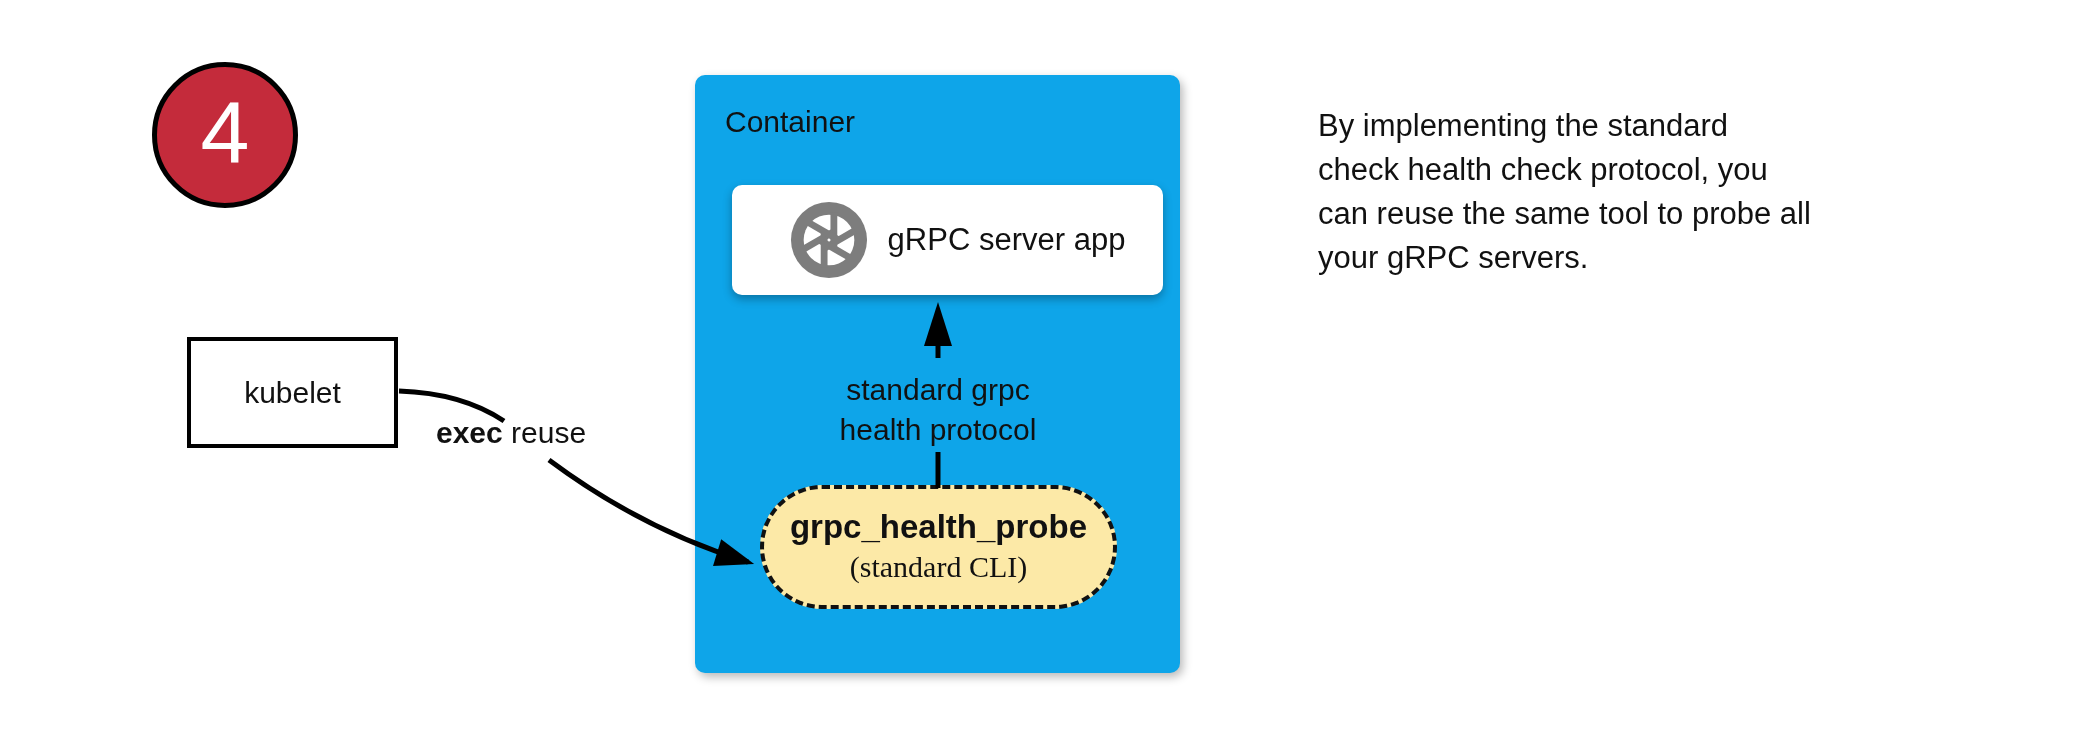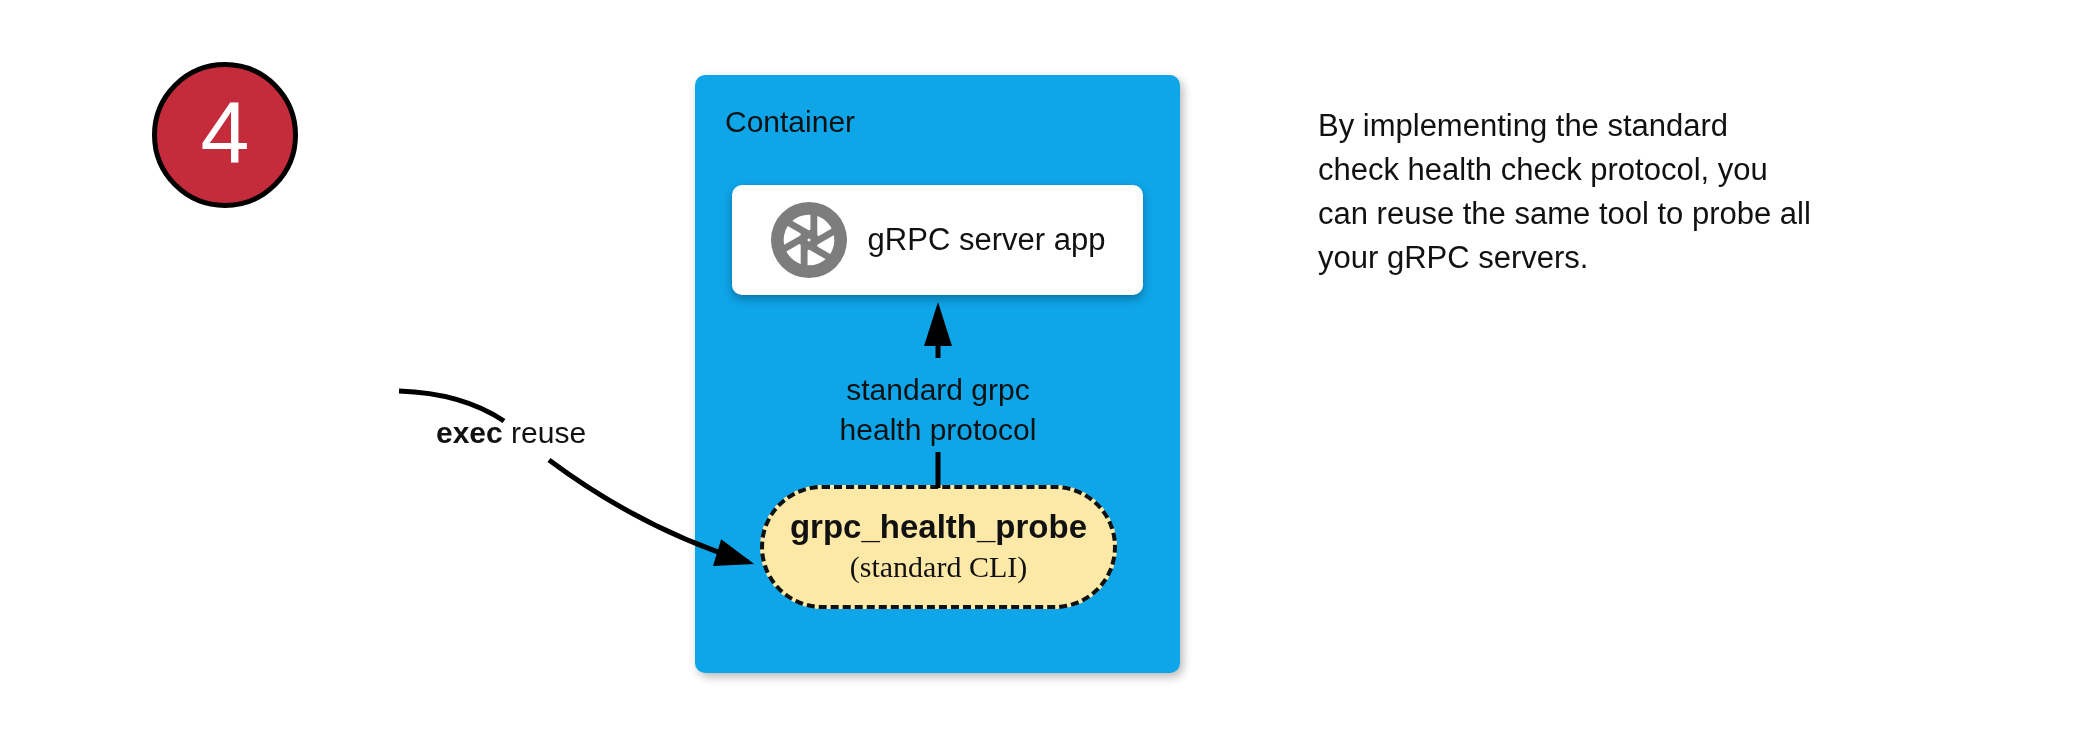--- a/index.html
+++ b/index.html
@@ -67,20 +67,21 @@
   
   .server-box {
     position: absolute;
     left: 37px; top: 110px;
     width: 411px; height: 110px;
     background: #ffffff;
     border-radius: 10px;
     box-shadow: 0 4px 10px rgba(0,0,0,0.30);
     display: flex; align-items: center; justify-content: center;
     gap: 20px;
+    padding-left: 20px;
   }
   .server-box .label { font-size: 31px; }
 
   
   .protocol-label {
     left: 788px; top: 370px;
     width: 300px;
     text-align: center;
     font-size: 30px;
     line-height: 40px;
@@ -118,20 +119,23 @@
 </style>
 </head>
 <body>
 
 <div class="canvas">
 
   <div class="abs step-badge">
     <span class="num">4</span>
   </div>
 
+  <div class="abs kubelet-box">
+    <span>kubelet</span>
+  </div>
 
   <div class="abs exec-label"><span class="b">exec</span><span> reuse</span></div>
 
   <div class="abs container-panel">
     <div class="container-title">Container</div>
 
     <div class="server-box">
       <svg width="78" height="78" viewBox="-40 -40 80 80">
         <circle r="39" fill="#7d7d7d"></circle>
         <circle r="26" fill="#ffffff"></circle>

